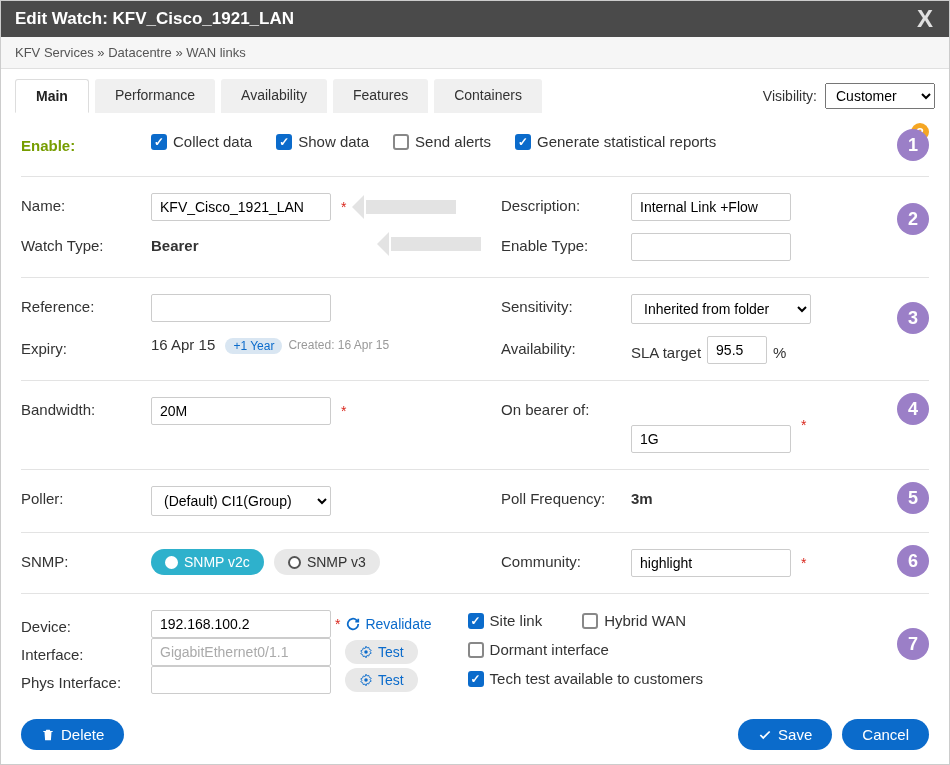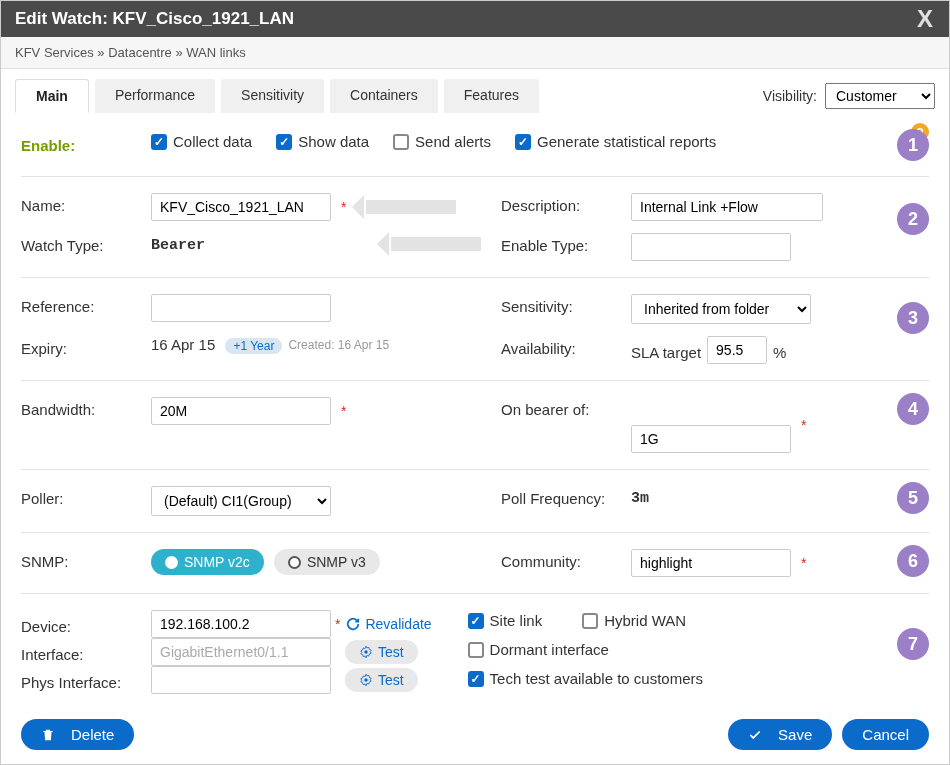--- a/index.html
+++ b/index.html
@@ -19,21 +19,21 @@
   .row { display:flex; align-items:flex-start; padding:6px 0; position:relative;}
   .hr { border:none; border-top:1px solid #e3e3e3; margin:10px 0;}
   .lbl { width:130px; flex-shrink:0; font-size:15px; color:#333; padding-top:4px;}
   .col { display:flex; flex-direction:row; gap:4px;}
   .left-col { width:330px; flex-shrink:0; display:flex; align-items:center; gap:6px; flex-wrap:wrap;}
   .right-lbl { width:130px; flex-shrink:0; font-size:15px; color:#333; padding-top:4px; margin-left:20px;}
   .right-col { flex:1; display:flex; align-items:center; gap:6px;}
   input[type=text], select.field { font-size:14px; padding:5px 8px; border:1px solid #ccc; border-radius:2px; width:180px; background:#fff;}
   input[type=text].wide { width:180px;}
   .disabled-input { color:#aaa;}
-  .static { font-size:15px; font-weight:600; padding-top:4px;font-family:Liberation Mono, monospace;}
+  .static { font-size:15px; font-weight:600; padding-top:4px;}
   .static-normal { font-size:15px; padding-top:4px;}
   .req { color:#d9261c; font-size:14px; margin-left:4px;}
   .arrow { width:90px; height:14px; background:#e3e3e3; margin-left:14px; position:relative;}
   .arrow::before { content:""; position:absolute; left:-14px; top:-5px; border:12px solid transparent; border-right-color:#e3e3e3; border-left:none;}
   .enable-lbl { color:#769d00; font-weight:600;}
   .chk { display:inline-flex; align-items:center; gap:6px; margin-right:24px; cursor:pointer; font-size:15px;}
   .cbox { width:16px; height:16px; border:2px solid #0b6bcb; border-radius:3px; display:inline-flex; align-items:center; justify-content:center; background:#fff; flex-shrink:0;}
   .cbox.checked { background:#0b6bcb; }
   .cbox.checked::after { content:"✓"; color:#fff; font-size:12px; font-weight:700; line-height:1;}
   .cbox.gray { border-color:#888;}
@@ -43,21 +43,21 @@
   .pill .radio { width:13px; height:13px; border:2px solid #555; border-radius:50%; background:#fff; position:relative;}
   .pill.active { background:#2eb1cc; color:#fff;}
   .pill.active .radio { border-color:#fff;}
   .pill.active .radio::after { content:""; position:absolute; inset:2px; background:#fff; border-radius:50%;}
   .plusyear { background:#d9e6f2; color:#0b6bcb; border-radius:10px; padding:1px 8px; font-size:12px; margin-left:6px;}
   .created { font-size:12px; color:#999; margin-top:2px;}
   .link-btn { display:inline-flex; align-items:center; gap:5px; color:#0b6bcb; font-size:14px; cursor:pointer; padding:4px 6px;}
   .pill-btn { background:#e8e8e8; border-radius:16px; padding:4px 14px; display:inline-flex; align-items:center; gap:5px; font-size:14px; color:#0b6bcb; cursor:pointer;}
   .gear-icon { width:14px; height:14px; }
   .footer { display:flex; align-items:center; padding:14px 20px; gap:10px;}
-  .btn { border:none; border-radius:18px; padding:7px 20px; font-size:15px; cursor:pointer; display:inline-flex; align-items:center; gap:16px; color:#fff;}
+  .btn { border:none; border-radius:18px; padding:7px 20px; font-size:15px; cursor:pointer; display:inline-flex; align-items:center; gap:6px; color:#fff;}
   .btn-delete { background:#0b6bcb;}
   .btn-save { background:#0b6bcb;}
   .btn-cancel { background:#0b6bcb;}
   .spacer { flex:1;}
   .chkcol { display:flex; flex-direction:column; gap:12px; padding-top:2px;}
   .chkrow-inline { display:flex; gap:30px;}
   select.sens { width:180px;}
   input.sla { width:60px;}
 </style>
 </head>
@@ -68,23 +68,23 @@
     <h1>Edit Watch: KFV_Cisco_1921_LAN</h1>
     <span class="close-x">X</span>
   </div>
 
   <div class="breadcrumb">KFV Services » Datacentre » WAN links</div>
 
   <div class="tabbar">
     <div class="tabs">
       <div class="tab active">Main</div>
       <div class="tab">Performance</div>
-      <div class="tab">Sensitivity</div>
+      <div class="tab">Availability</div>
+      <div class="tab">Features</div>
       <div class="tab">Containers</div>
-      <div class="tab">Features</div>
     </div>
     <div class="visibility">
       <span>Visibility:</span>
       <select>
         <option>Customer</option>
       </select>
     </div>
   </div>
 
   <div class="content">
@@ -114,21 +114,21 @@
 
     <div class="row">
       <div class="lbl">Name:</div>
       <div class="left-col">
         <input type="text" class="wide" value="KFV_Cisco_1921_LAN" style="">
         <span class="req">*</span>
         <span class="arrow"></span>
       </div>
       <div class="right-lbl">Description:</div>
       <div class="right-col">
-        <input type="text" style="width: 192px;" value="Internal Link +Flow">
+        <input type="text" style="width: 160px;" value="Internal Link +Flow">
       </div>
       <span class="badge-num" style="top:16px;">2</span>
     </div>
     <div class="row">
       <div class="lbl">Watch Type:</div>
       <div class="left-col">
         <span class="static">Bearer</span>
         <span style="flex:1"></span>
         <span class="arrow"></span>
       </div>

